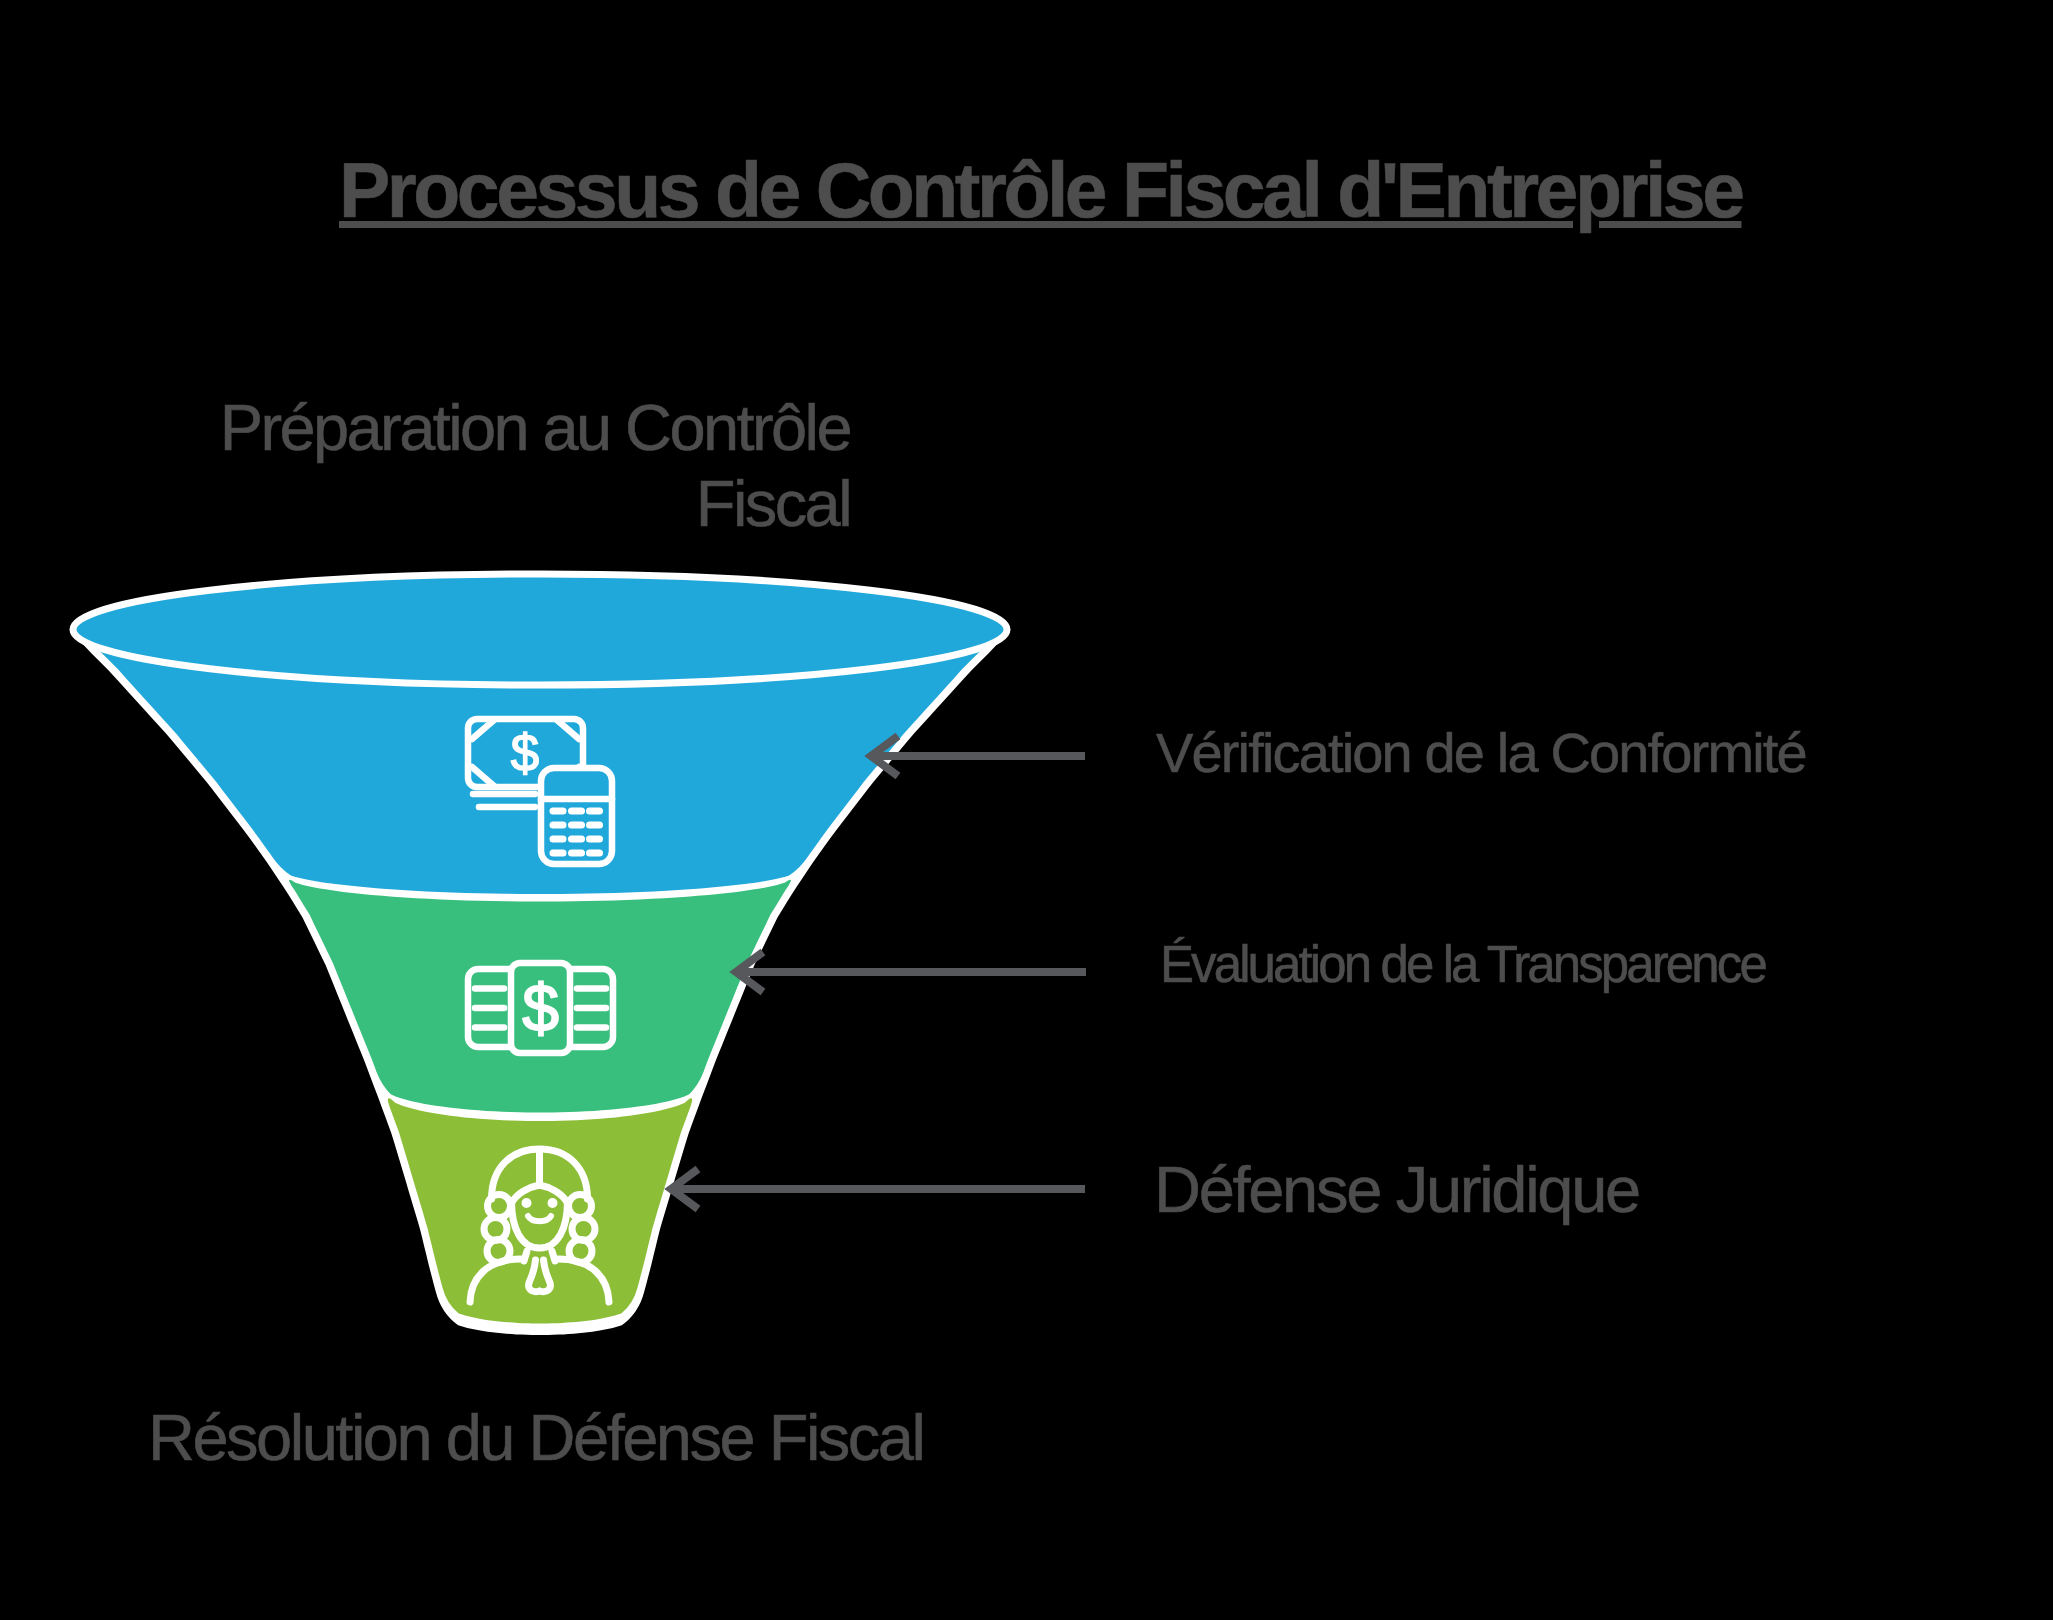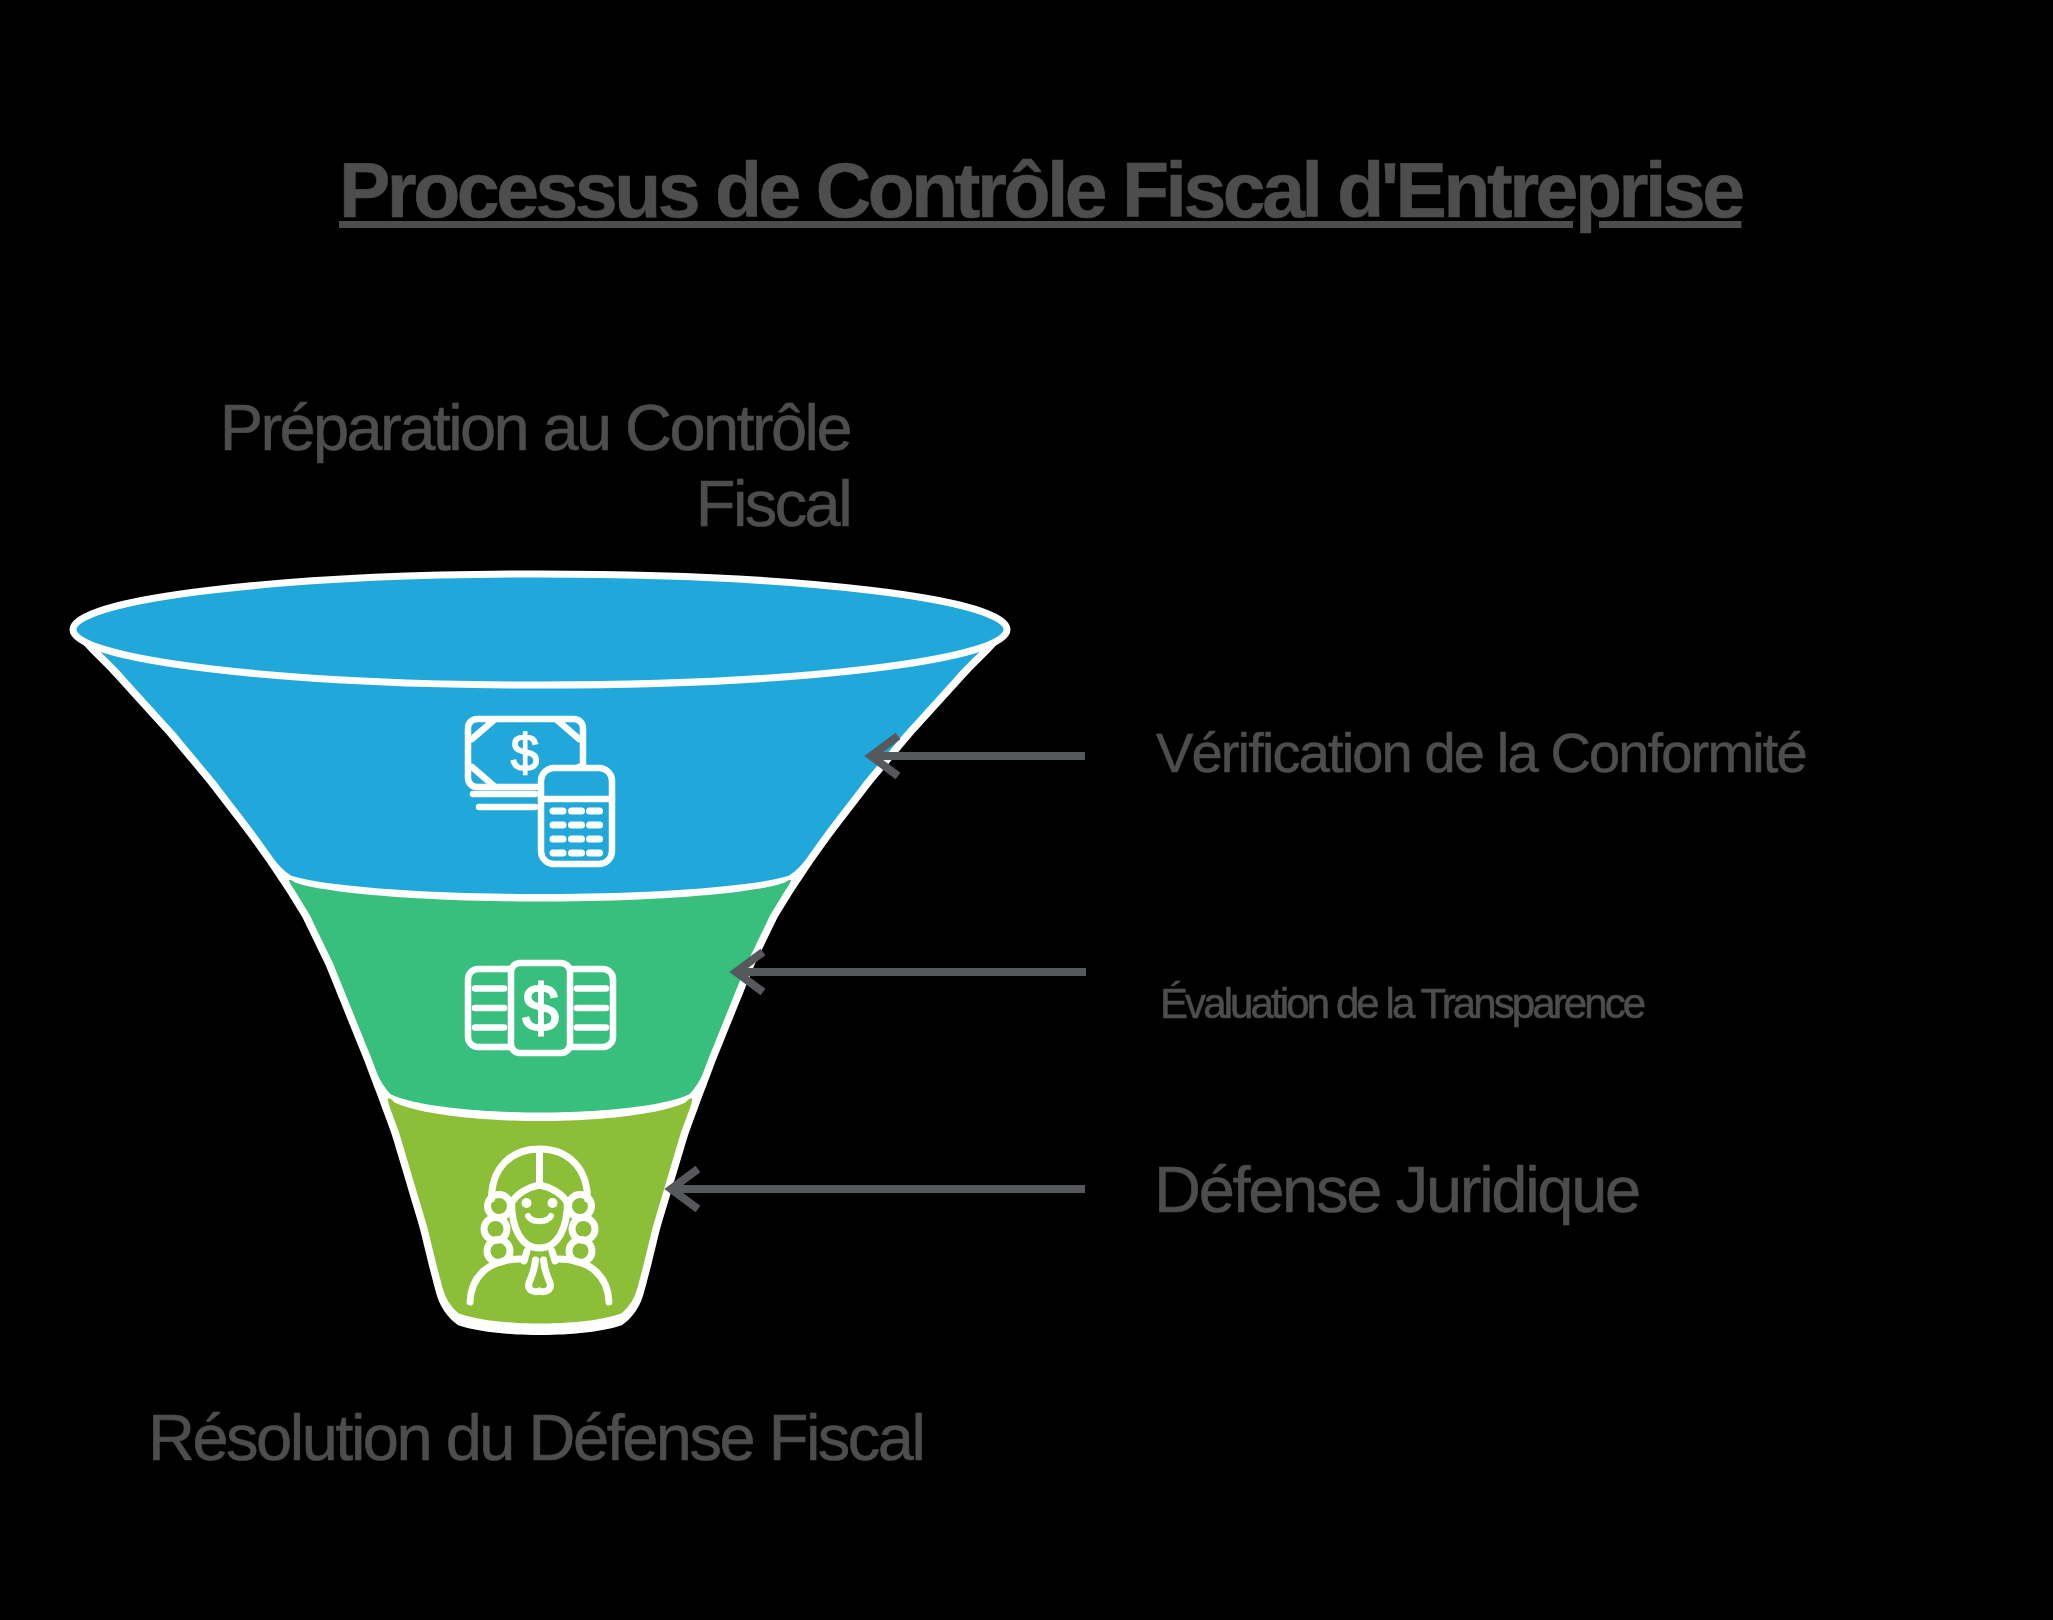--- a/index.html
+++ b/index.html
@@ -88,15 +88,15 @@
   <path d="M 763,952 L 736,972 L 763,992"></path>
 </g>
 <g stroke="#56585B" stroke-width="8" fill="none">
   <line x1="675" y1="1189" x2="1085" y2="1189"></line>
   <path d="M 698,1169 L 671,1189 L 698,1209"></path>
 </g>
 </svg>
 <div class="lbl" style="left:339px; top:146px; font-size:77px; font-weight:bold; letter-spacing:-3.5px;text-decoration:underline;">Processus de Contrôle Fiscal d'Entreprise</div>
 <div class="lbl" style="left:218px; top:390px; width:632px; text-align:right; font-size:65px; line-height:76px; letter-spacing:-2.6px;">Préparation au Contrôle<br>Fiscal</div>
 <div class="lbl" style="left:1156px; top:720px; font-size:56px; letter-spacing:-1.85px;">Vérification de la Conformité</div>
-<div class="lbl" style="left:1160px; top:935px; font-size:42px; letter-spacing:-2.9px;margin-top:45px;">Évaluation de la Transparence</div>
+<div class="lbl" style="left:1160px; top:935px; font-size:51px; letter-spacing:-2.9px;">Évaluation de la Transparence</div>
 <div class="lbl" style="left:1154px; top:1152px; font-size:65px; letter-spacing:-2.3px;">Défense Juridique</div>
 <div class="lbl" style="left:148px; top:1400px; font-size:65px; letter-spacing:-2.5px;">Résolution du Défense Fiscal</div>
 
 </body></html>

